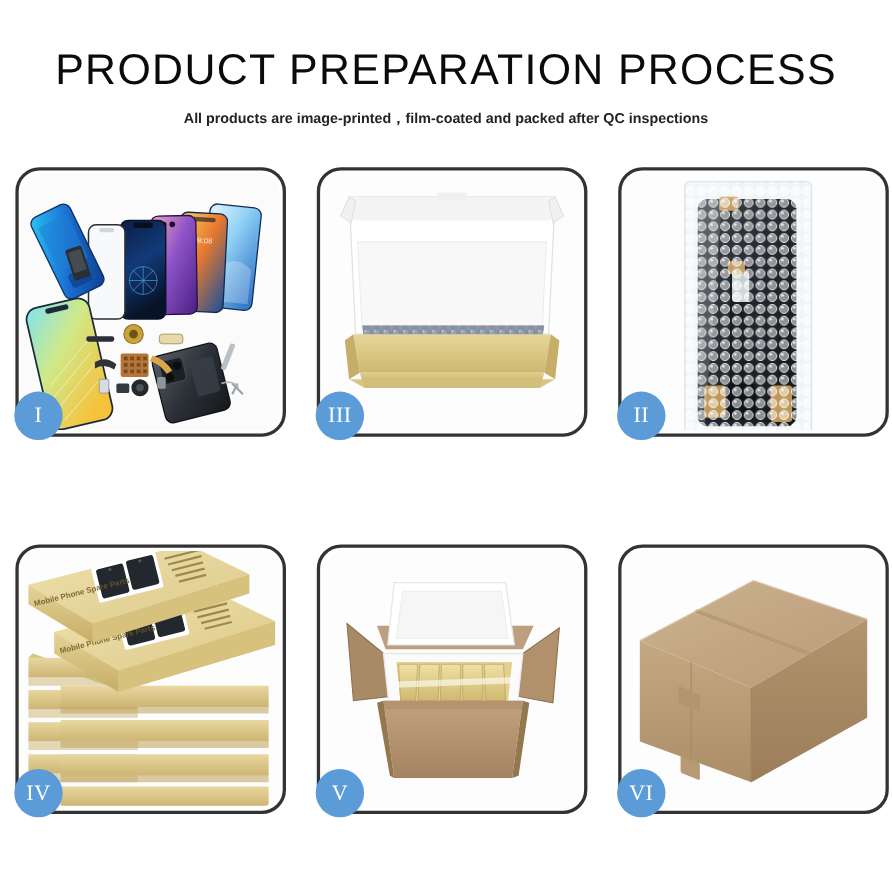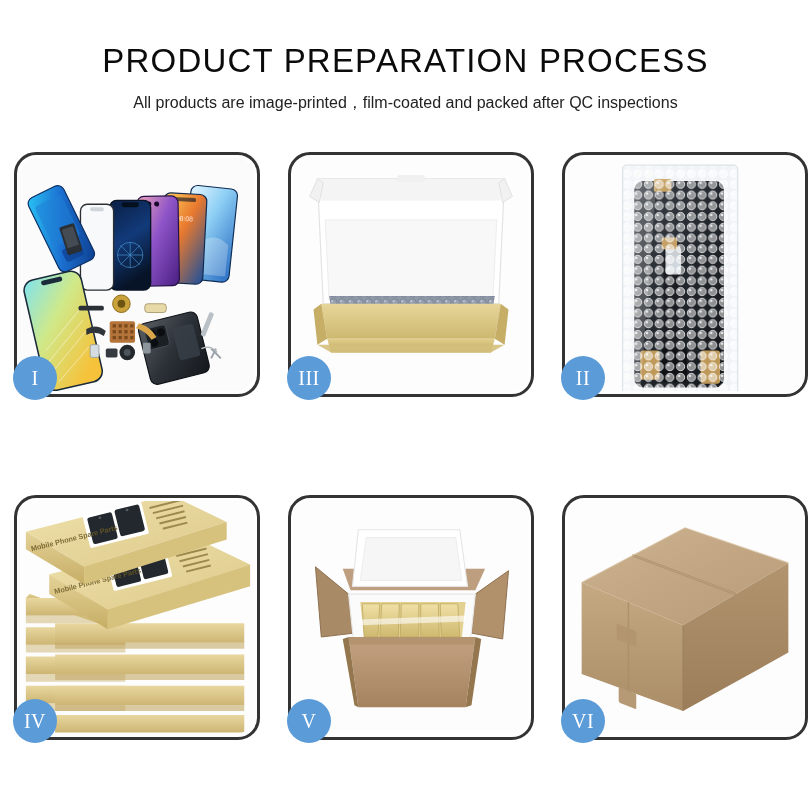--- a/index.html
+++ b/index.html
@@ -7,32 +7,32 @@
     width:811px;height:811px;
     background:#ffffff;
     font-family:"Liberation Sans", sans-serif;
     overflow:hidden;
   }
   .page{position:relative;width:811px;height:811px;}
 
   
   .header{padding-top:44px;text-align:center;}
   .title{
-    font-size:33px;
+    font-size:39px;
     letter-spacing:1.2px;
     color:#0b0b0b;
     font-weight:400;
     line-height:1;
     white-space:nowrap;
   }
   .subtitle{
     margin-top:16px;
-    font-size:16px;
+    font-size:13px;
     color:#222;
-    font-weight:400;
+    font-weight:700;
     white-space:nowrap;
   }
 
   
   .grid{
     position:absolute;
     left:14px;top:152px;
     width:783px;height:580px;
     display:grid;
     grid-template-columns:repeat(3,246px);

